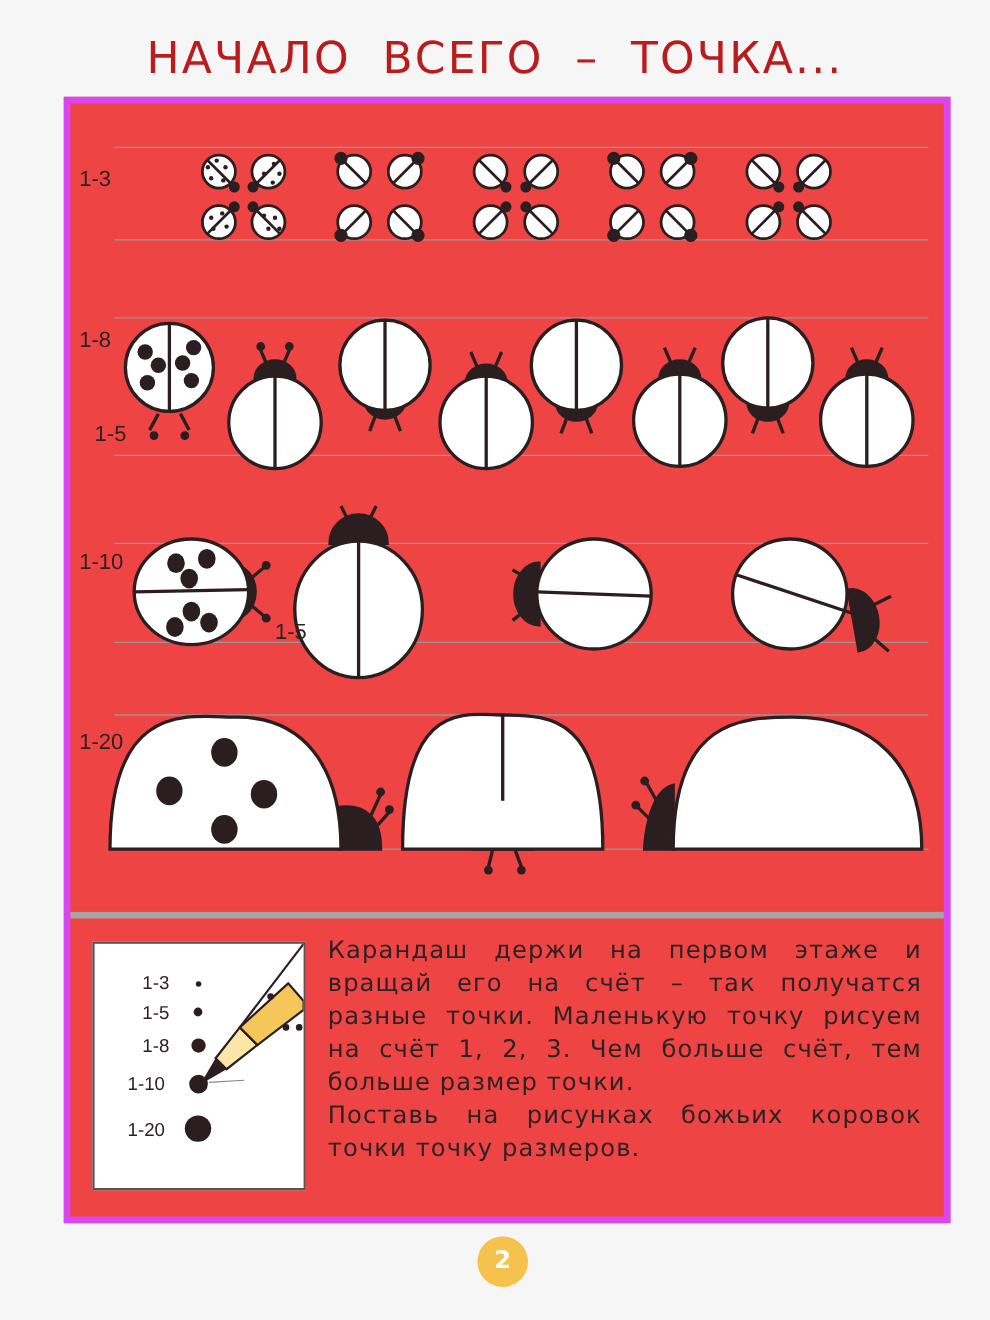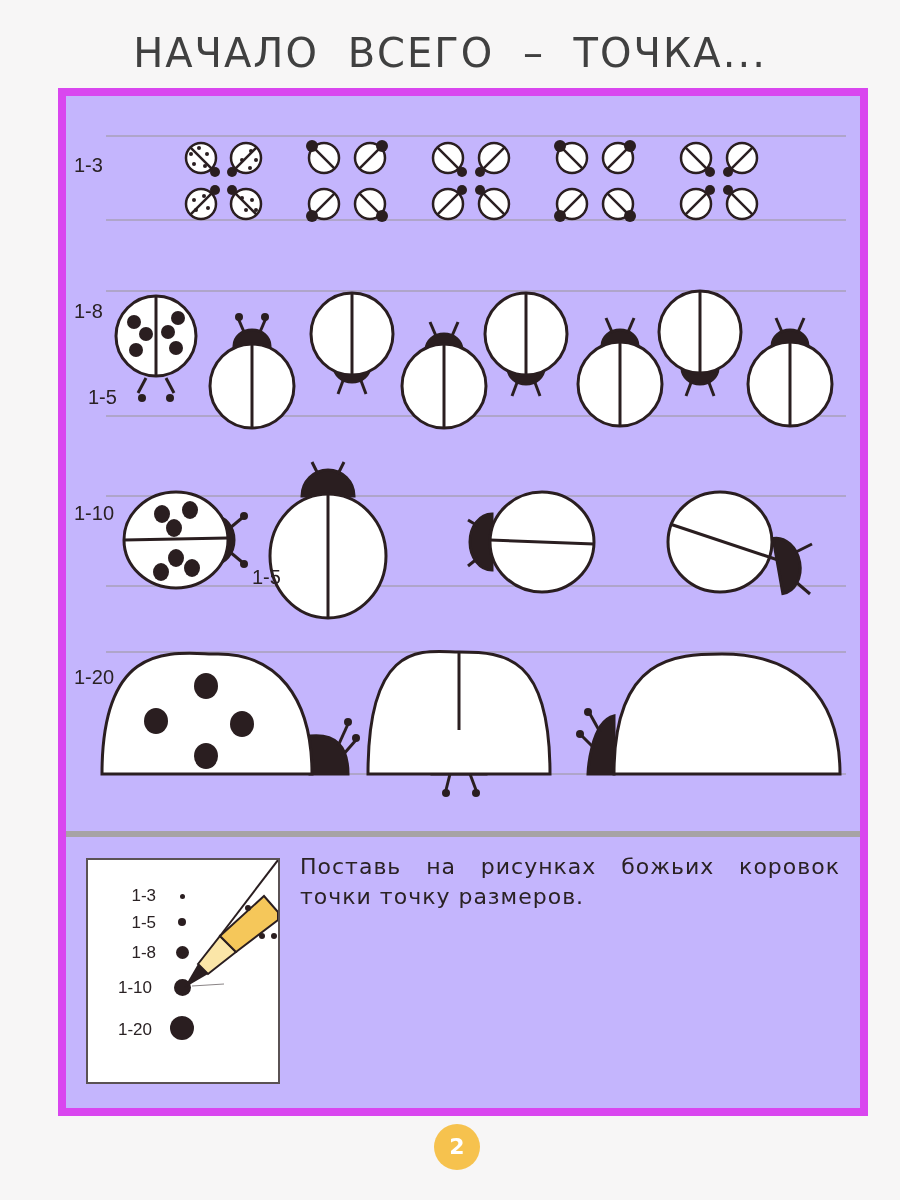--- a/index.html
+++ b/index.html
@@ -1,18 +1,18 @@
 <!DOCTYPE html>
 <html><head>
 <meta charset="utf-8">
 <style>
   html,body{margin:0;padding:0;}
   body{width:900px;height:1200px;background:#f7f6f6;position:relative;overflow:hidden;font-family:"DejaVu Sans","Liberation Sans",sans-serif;color:#2a2224;}
-  .title{position:absolute;left:0;top:30px;width:900px;text-align:center;font-family:"DejaVu Sans",sans-serif;font-size:40px;letter-spacing:2px;color:#404040;font-weight:400;word-spacing:14px;}
-  .frame{position:absolute;left:58px;top:88px;width:794px;height:1012px;border:8px solid #d946ef;background:#c4b5fd;}
+  .title{position:absolute;left:0;top:30px;width:900px;text-align:center;font-family:"DejaVu Sans",sans-serif;font-size:40px;letter-spacing:2px;color:#b91c1c;font-weight:400;word-spacing:14px;}
+  .frame{position:absolute;left:58px;top:88px;width:794px;height:1012px;border:6px solid #d946ef;background:#ef4444;}
   .divider{position:absolute;left:0;top:735px;width:794px;height:6px;background:#a7a3a5;}
   .exercise{position:absolute;left:0;top:0;width:794px;height:735px;}
   .exercise svg{position:absolute;left:0;top:0;}
   .row-label{position:absolute;font-family:"Liberation Sans",sans-serif;font-size:20px;color:#2a2224;}
   .legend-box{position:absolute;left:20px;top:762px;width:190px;height:222px;border:2px solid #5a5254;background:#fff;}
   .legend-label{position:absolute;font-family:"Liberation Sans",sans-serif;font-size:17px;color:#2a2224;text-align:right;width:58px;}
   .legend-dot{position:absolute;border-radius:50%;background:#2a1e20;}
   .instructions{position:absolute;left:234px;top:756px;width:540px;font-family:"DejaVu Sans",sans-serif;font-size:22px;line-height:30px;color:#2a2224;}
   .instructions p{margin:0;text-align:justify;text-align-last:left;letter-spacing:1px;}
   .page-badge{position:absolute;left:434px;top:1124px;width:46px;height:46px;border-radius:50%;background:#f6c24e;color:#fff;font-family:"DejaVu Sans",sans-serif;font-weight:bold;font-size:22px;text-align:center;line-height:46px;}
@@ -321,17 +321,18 @@
       <polygon points="132,76 176,36 190,52 190,60 148,92" fill="#f5c75a" stroke="#2a1e20" stroke-width="2"></polygon>
       <line x1="190" y1="0" x2="132" y2="76" stroke="#2a1e20" stroke-width="2"></line>
       <circle cx="174" cy="76" r="3" fill="#2a1e20"></circle>
         <circle cx="160" cy="48" r="3" fill="#2a1e20"></circle>
         <circle cx="186" cy="76" r="3" fill="#2a1e20"></circle>
       <line x1="104" y1="126" x2="136" y2="124" stroke="#8a8486" stroke-width="1"></line>
     </svg>
   </div>
 
   <div class="instructions">
+    <p>Карандаш держи на первом этаже и вращай его на счёт – так получатся разные точки. Маленькую точку рисуем на счёт 1, 2, 3. Чем больше счёт, тем больше размер точки.</p>
     <p>Поставь на рисунках божьих коровок точки точку размеров.</p>
   </div>
 </div>
 
 <div class="page-badge">2</div>
 
 </body></html>

